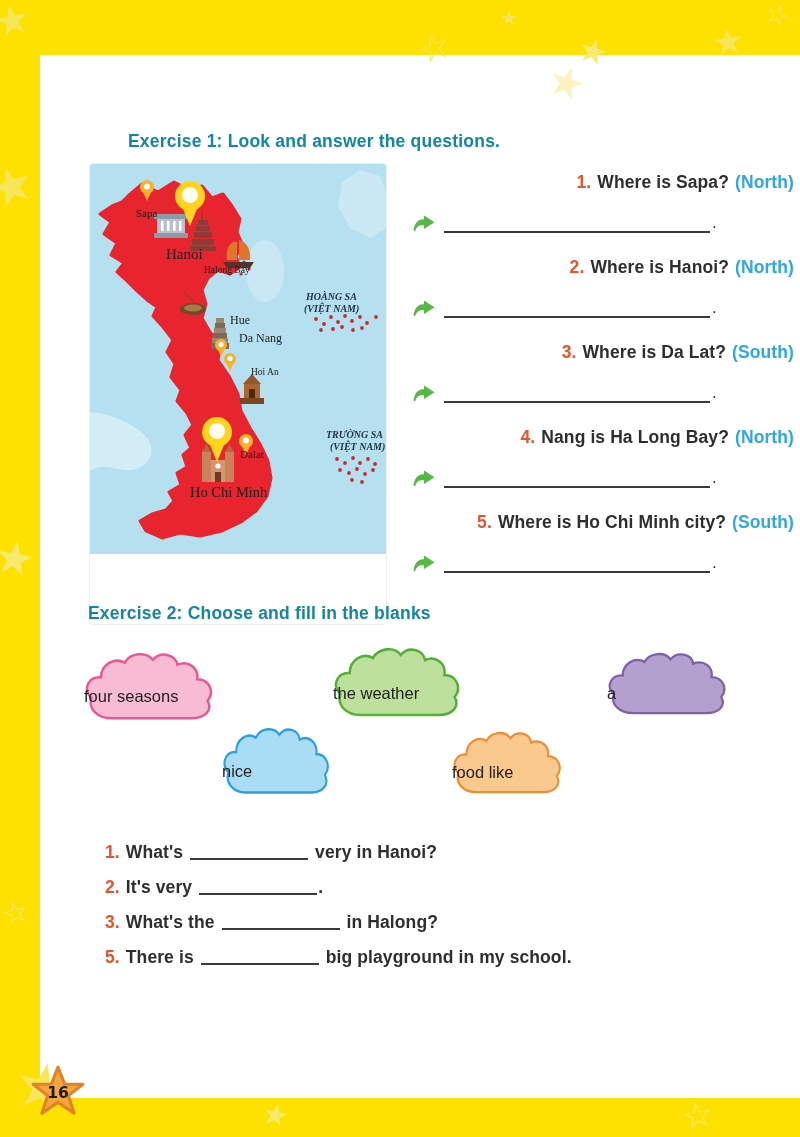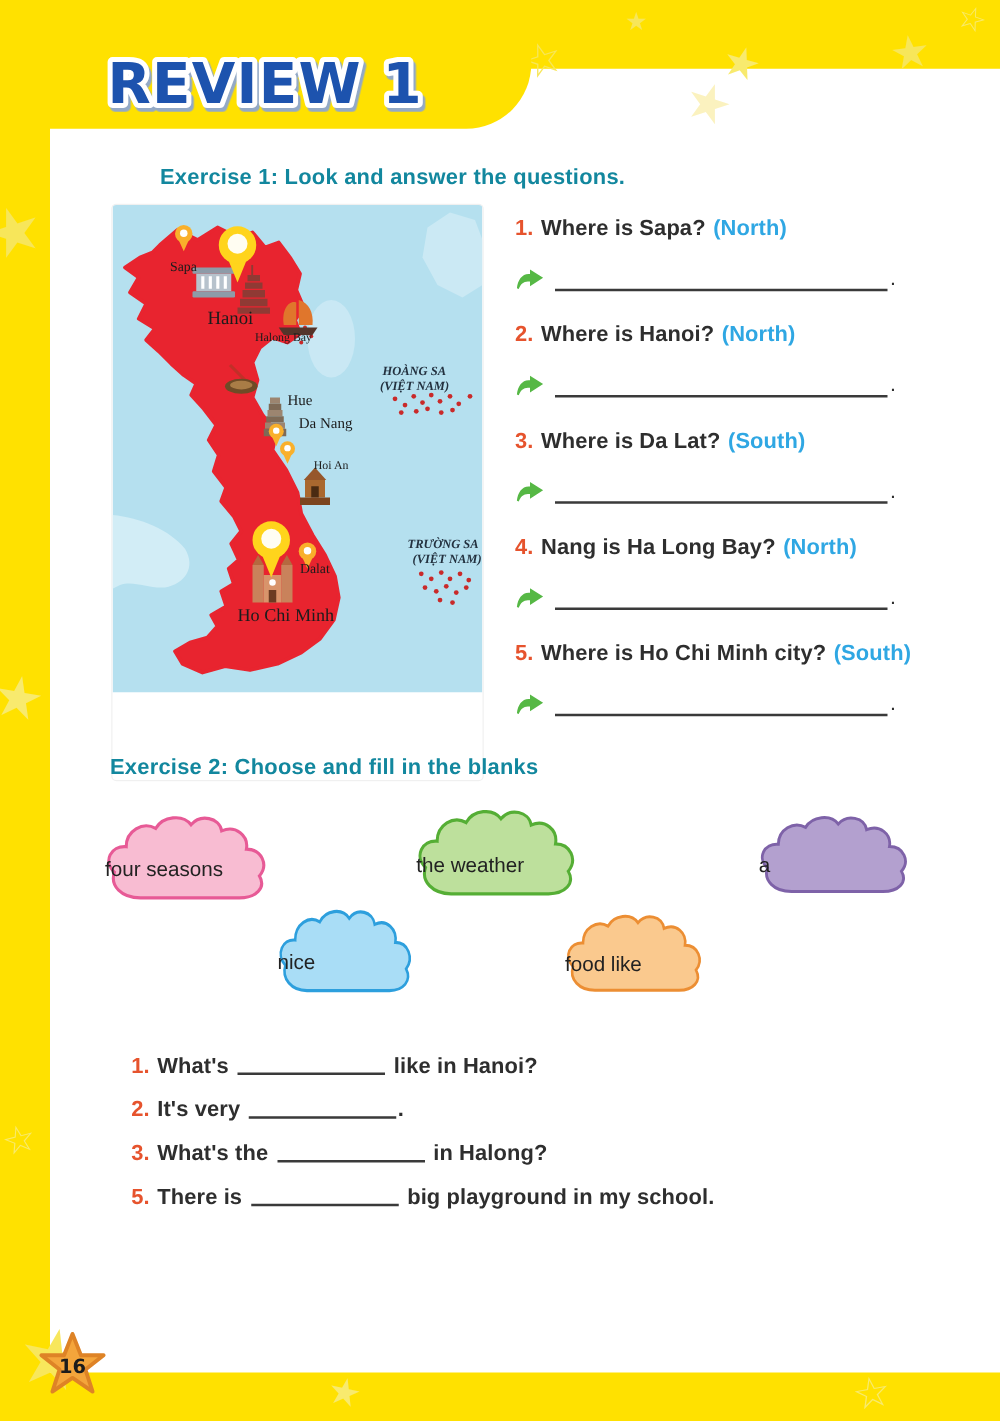--- a/index.html
+++ b/index.html
@@ -17,21 +17,21 @@
   
   .ex-heading{position:absolute;color:#12879E;font-weight:bold;font-size:17.5px;letter-spacing:.2px;}
   #ex1-heading{left:88px;top:131px;margin-left:40px;}
   #ex2-heading{left:88px;top:603px;}
   
   .map-wrap{position:absolute;left:90px;top:164px;width:296px;height:460px;border-radius:3px;overflow:hidden;
             box-shadow:0 0 0 1px rgba(0,0,0,.06);}
   .map-label{font-family:"Liberation Serif",serif;fill:#1c1c1c;}
   .sea-label{font-family:"Liberation Serif",serif;font-style:italic;font-weight:bold;fill:#23313f;}
   
-  .questions{position:absolute;left:412px;top:172px;width:382px;}
+  .questions{position:absolute;left:412px;top:172px;width:382px;text-align:right;}
   .q-block{margin-bottom:16px;}
   .q-row{font-size:17.5px;color:#2e2e2e;font-weight:bold;letter-spacing:.1px;}
   .q-num{color:#E6532D;font-weight:bold;margin-right:6px;}
   .q-hint{color:#2FA7E3;font-weight:bold;margin-left:6px;}
   .answer-line{display:flex;align-items:flex-end;margin-top:18px;margin-bottom:24px;height:22px;}
   .arrow-icon{flex:0 0 auto;margin-right:8px;}
   .a-blank{display:inline-block;width:266px;border-bottom:2px solid #3a3a3a;height:16px;}
   .a-dot{font-size:17px;color:#2e2e2e;margin-left:2px;}
   
   .cloud{position:absolute;}
@@ -60,25 +60,20 @@
   <span class="deco-star" style="left:578px;top:34px;font-size:34px;color:#F8EA6E;transform:rotate(16deg);">★</span>
   <span class="deco-star" style="left:712px;top:24px;font-size:36px;color:#F7E65A;transform:rotate(-8deg);">★</span>
   <span class="deco-star" style="left:766px;top:2px;font-size:26px;color:#F8EA6E;transform:rotate(20deg);">☆</span>
   <span class="deco-star" style="left:-12px;top:160px;font-size:52px;color:#F7E65A;transform:rotate(-18deg);">★</span>
   <span class="deco-star" style="left:-6px;top:535px;font-size:46px;color:#F8EA6E;transform:rotate(10deg);">★</span>
   <span class="deco-star" style="left:2px;top:898px;font-size:30px;color:#F8EA6E;transform:rotate(-14deg);">☆</span>
   <span class="deco-star" style="left:262px;top:1100px;font-size:30px;color:#F8EA6E;transform:rotate(12deg);">★</span>
   <span class="deco-star" style="left:682px;top:1098px;font-size:34px;color:#F8EA6E;transform:rotate(-10deg);">☆</span>
   <span class="deco-star" style="left:548px;top:62px;font-size:42px;color:#FBF2BF;transform:rotate(18deg);z-index:0;">★</span>
 
-  <div class="banner">
-    <svg width="340" height="70" style="position:absolute;left:84px;top:30px;filter:drop-shadow(2px 3px 0 #93A9C6);">
-      <text x="2" y="52" font-family="DejaVu Sans, sans-serif" font-weight="bold" font-size="45" letter-spacing="1" fill="#1D53AE" stroke="#ffffff" stroke-width="8" stroke-linejoin="round" paint-order="stroke">REVIEW 1</text>
-    </svg>
-  </div>
 
   <div class="ex-heading" id="ex1-heading">Exercise 1: Look and answer the questions.</div>
 
   <div class="map-wrap">
     <svg viewBox="0 0 296 390" width="296" height="390">
       <rect x="0" y="0" width="296" height="390" style="fill: rgb(181, 224, 239);"></rect>
 
       <polygon points="252,18 270,6 290,12 296,28 296,64 280,74 260,64 248,42" fill="#CBE9F4"></polygon>
       <ellipse cx="175" cy="107" rx="19" ry="31" fill="#C9E8F4"></ellipse>
       <path d="M0,248 C22,250 46,260 58,275 C67,290 58,303 42,306 C28,307 17,300 6,304 L0,307 Z" fill="#D2EDF6"></path>
@@ -299,21 +294,21 @@
     <span class="cloud-label">nice</span>
   </div>
   <div class="cloud" style="left:452px;top:731px;width:112px;height:72px;">
     <svg viewBox="0 0 140 80" preserveAspectRatio="none">
       <path d="M30,68 C14,68 4,58 8,47 C-2,38 5,25 18,26 C18,13 32,5 43,11 C49,1 66,-1 73,8 C81,-1 97,2 99,13 C111,8 122,17 120,28 C133,28 139,41 131,50 C137,60 128,68 114,68 Z" stroke-width="2.6" style="fill: rgb(250, 201, 142); stroke: rgb(236, 142, 51);"></path>
     </svg>
     <span class="cloud-label">food like</span>
   </div>
 
   <div class="sentences">
-    <div class="sentence"><span class="s-num">1.</span><span>What's</span><span class="s-blank"></span><span class="s-after">like in Hanoi?</span></div>
+    <div class="sentence"><span class="s-num">1.</span><span>What's</span><span class="s-blank"></span><span class="s-after">very in Hanoi?</span></div>
     <div class="sentence"><span class="s-num">2.</span><span>It's very</span><span class="s-blank" style="margin-right:1px;"></span><span class="s-after">.</span></div>
     <div class="sentence"><span class="s-num">3.</span><span>What's the</span><span class="s-blank"></span><span class="s-after">in Halong?</span></div>
     <div class="sentence"><span class="s-num">5.</span><span>There is</span><span class="s-blank"></span><span class="s-after">big playground in my school.</span></div>
   </div>
 
   <span class="page-star-halo">★</span>
   <svg class="page-star" width="56" height="56" viewBox="0 0 54 54">
     <path d="M27,3 L33.5,19.5 L51,19.5 L37,30.5 L42.5,47.5 L27,37 L11.5,47.5 L17,30.5 L3,19.5 L20.5,19.5 Z" fill="#F4A53B" stroke="#DE8326" stroke-width="3" stroke-linejoin="round"></path>
     <text x="27" y="33" text-anchor="middle" font-size="15" font-weight="bold" fill="#1c1c1c" font-family="DejaVu Sans, sans-serif">16</text>
   </svg>

